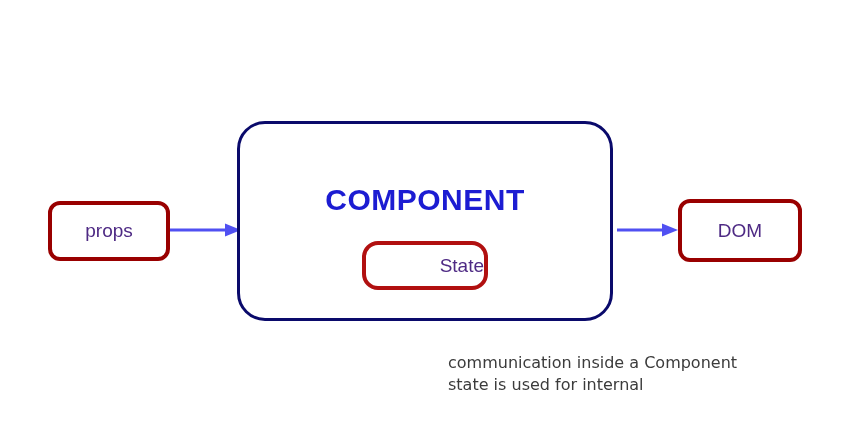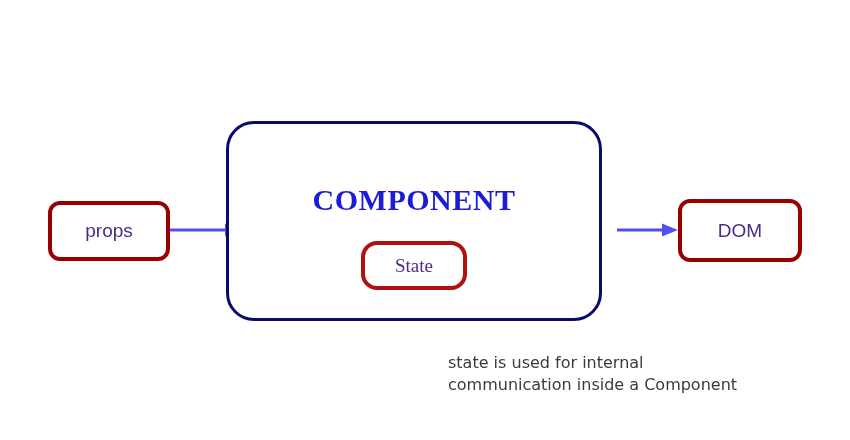--- a/index.html
+++ b/index.html
@@ -32,49 +32,48 @@
     justify-content: center;
   }
   .small-box .label {
     font-size: 19px;
     color: var(--label-purple);
   }
   .props-box { left: 48px; top: 201px; width: 122px; height: 60px; }
   .dom-box   { left: 678px; top: 199px; width: 124px; height: 63px; }
   .component-box {
     position: absolute;
-    left: 226px; top: 121px;
+    left: 237px; top: 121px;
     width: 376px; height: 200px;
     border: 3px solid var(--component-border);
     border-radius: 28px;
     background: var(--background);
-    font-family: Liberation Serif, serif;
   }
   .component-title {
     position: absolute;
     left: 0; top: 58px;
     width: 100%;
     text-align: center;
     font-size: 30px;
     font-weight: bold;
     line-height: 35px;
     color: var(--component-title-blue);
     letter-spacing: 0.5px;
   }
   .state-box {
     position: absolute;
     left: 50%; top: 117px;
     transform: translateX(-50%);
-    width: 106px; height: 49px;
+    width: 126px; height: 49px;
     border: 4px solid var(--state-border-red);
     border-radius: 16px;
     background: var(--background);
     display: flex;
     align-items: center;
-    justify-content: center;
+    justify-content: flex-end;
   }
   .state-box .label {
     font-size: 19px;
     color: var(--label-purple);
   }
   .arrow { position: absolute; overflow: visible; }
   .arrow-1 { left: 170px; top: 222px; }
   .arrow-2 { left: 617px; top: 222px; }
   .arrow-line { stroke: var(--arrow-blue); stroke-width: 3; }
   .arrow-head { fill: var(--arrow-blue); }
@@ -112,17 +111,17 @@
   <svg class="arrow arrow-2" width="61" height="16" viewBox="0 0 61 16">
     <line class="arrow-line" x1="0" y1="8" x2="47" y2="8"></line>
     <polygon class="arrow-head" points="45,1.5 61,8 45,14.5"></polygon>
   </svg>
 
   <div class="small-box dom-box">
     <span class="label">DOM</span>
   </div>
 
   <div class="caption">
+    <div>communication inside a Component</div>
     <div>state is used for internal</div>
-    <div>communication inside a Component</div>
   </div>
 
 </div>
 
 </body></html>

